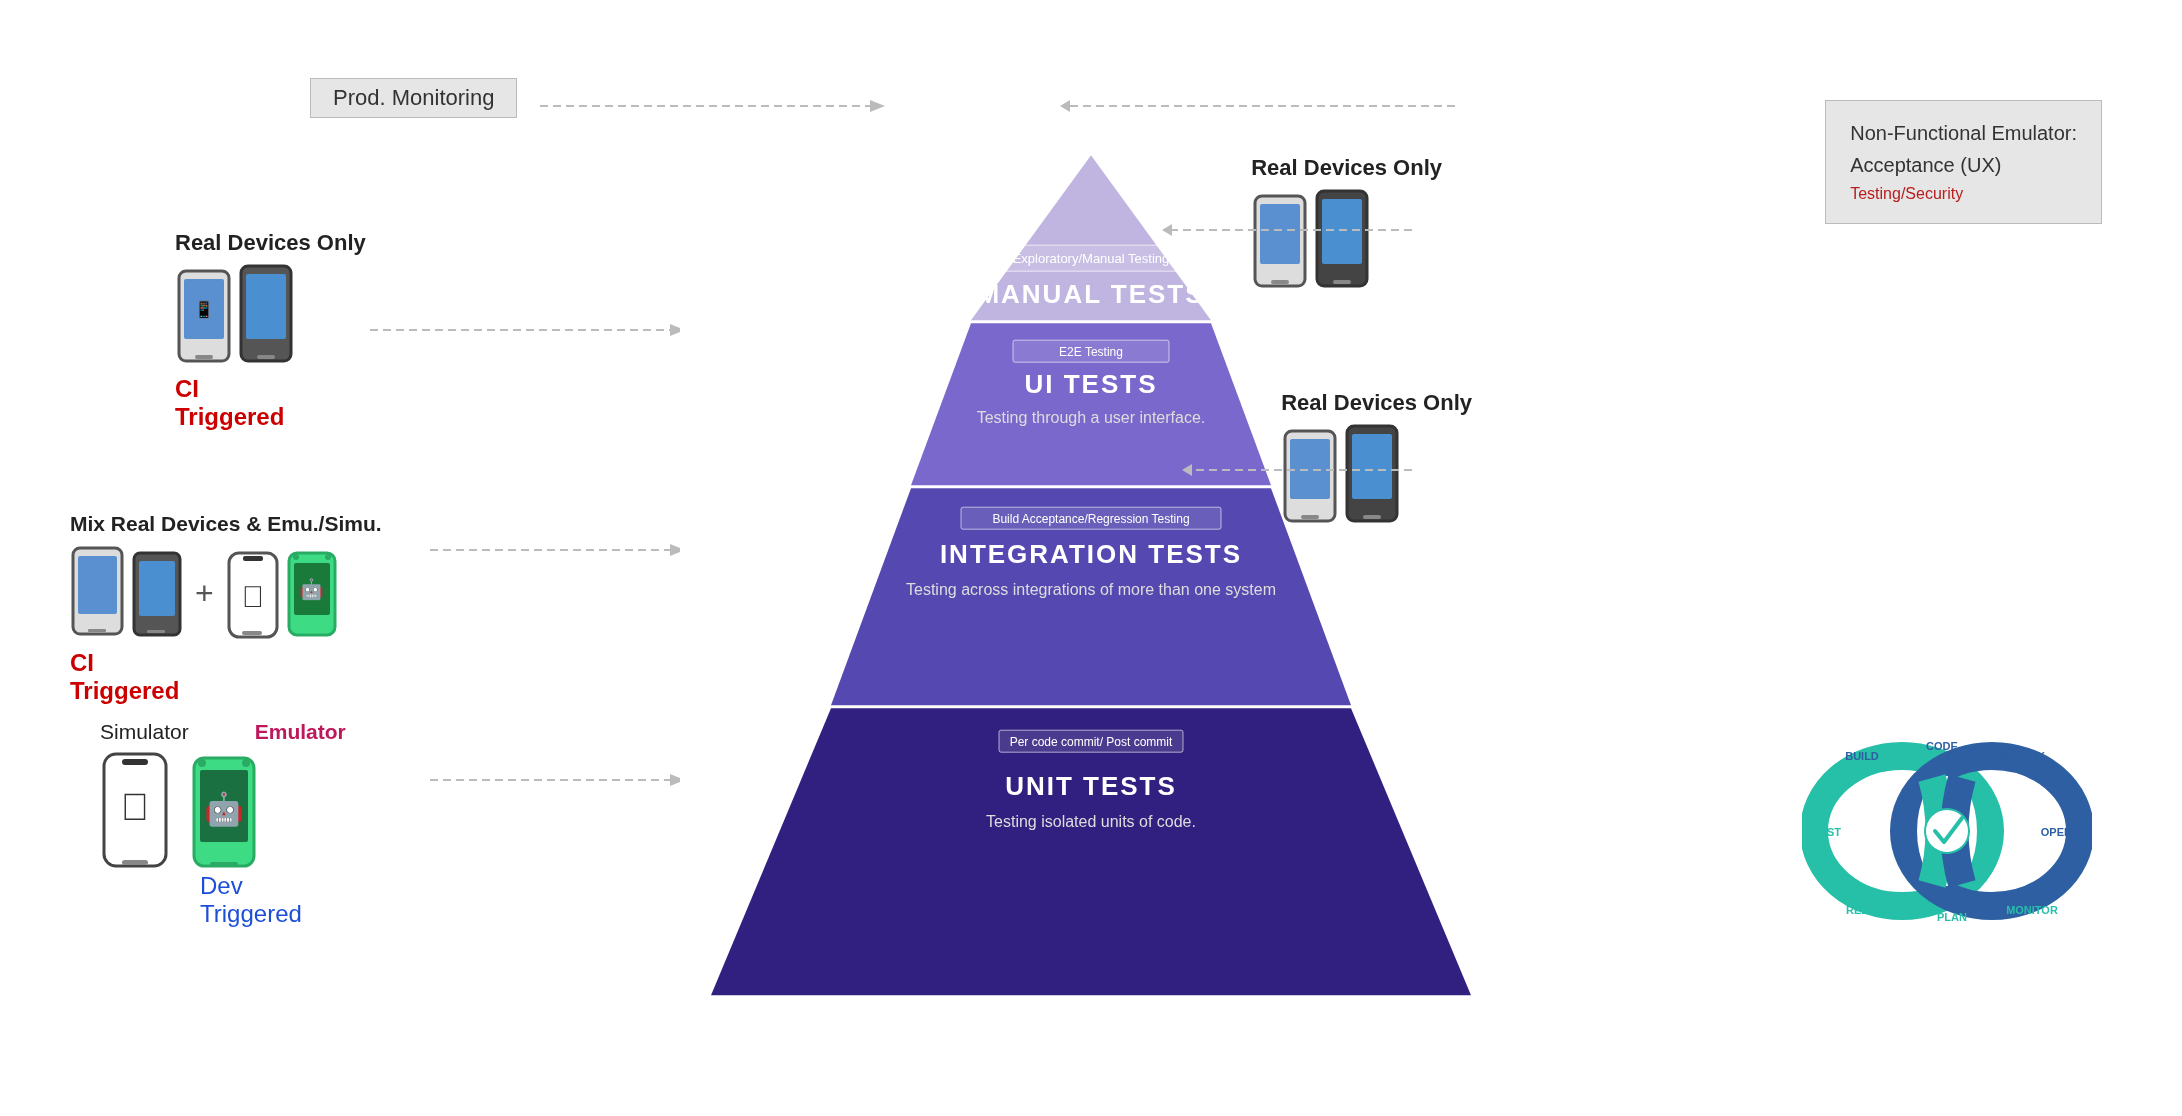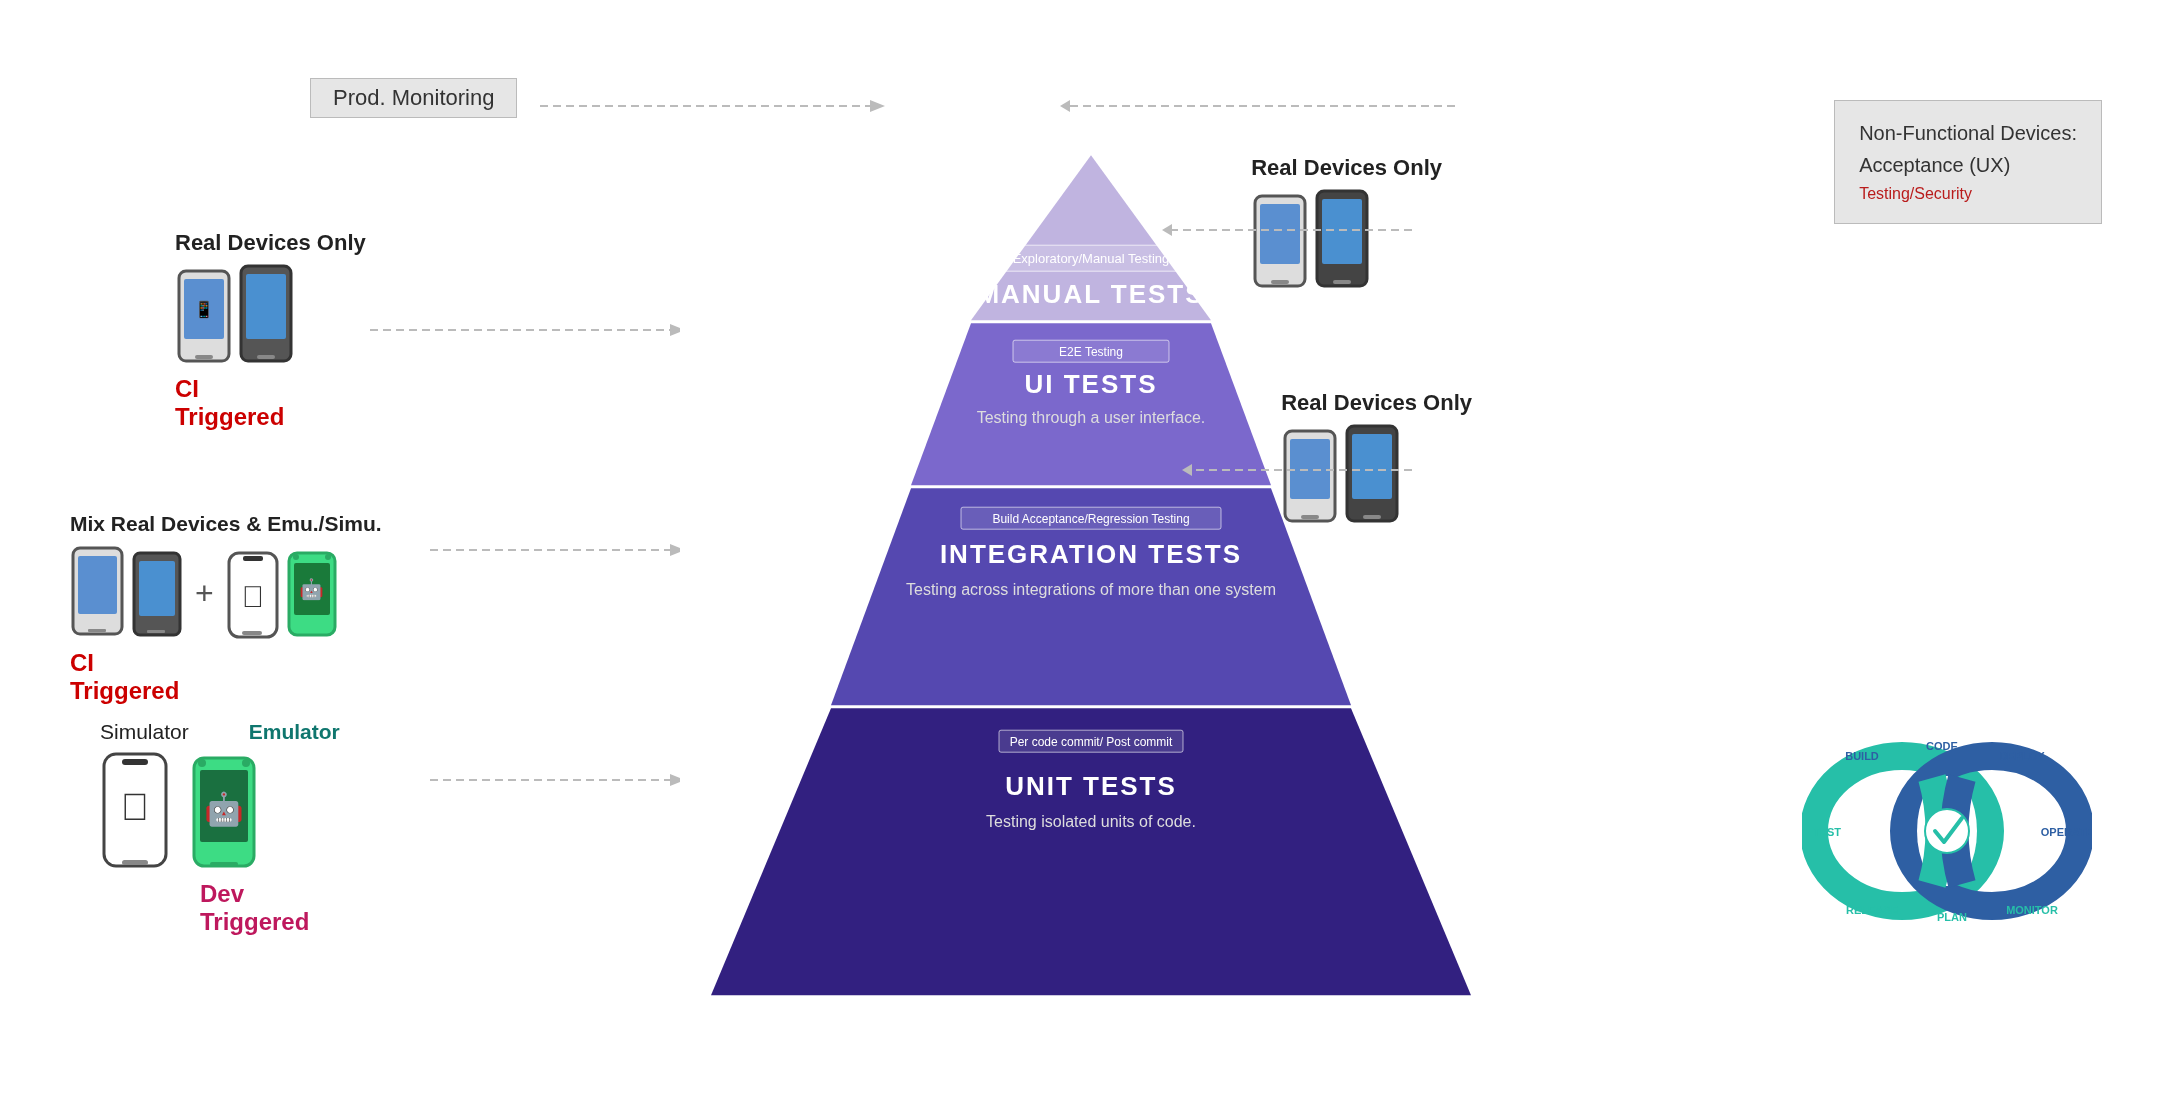--- a/index.html
+++ b/index.html
@@ -59,21 +59,21 @@
   <div style="position:absolute; left:310px; top:78px; background:#e6e6e6; border:1.5px solid #bbb; padding:6px 22px;">
     <span style="font-size:22px; color:#333; font-weight:500;">Prod. Monitoring</span>
   </div>
 
   <svg style="position:absolute; left:530px; top:92px;" width="360" height="30">
     <line x1="10" y1="14" x2="340" y2="14" stroke="#bbb" stroke-width="2" stroke-dasharray="8,5"></line>
     <polygon points="340,8 355,14 340,20" fill="#bbb"></polygon>
   </svg>
 
   <div style="position:absolute; right:80px; top:100px; background:#e6e6e6; border:1.5px solid #bbb; padding:16px 24px; max-width:310px; line-height:1.6;">
-    <div style="font-size:20px; color:#333; font-weight:500;">Non-Functional Devices:</div>
+    <div style="font-size:20px; color:#333; font-weight:500;">Non-Functional Emulator:</div>
     <div style="font-size:20px; color:#333;">Acceptance (UX)</div>
     <div style="font-size:16px; color:#b91c1c;">Testing/Security</div>
   </div>
 
   <svg style="position:absolute; left:1060px; top:92px;" width="420" height="30">
     <line x1="10" y1="14" x2="400" y2="14" stroke="#bbb" stroke-width="2" stroke-dasharray="8,5"></line>
     <polygon points="10,8 0,14 10,20" fill="#bbb"></polygon>
   </svg>
 
   <div style="position:absolute; left:175px; top:230px;">
@@ -139,41 +139,41 @@
   </div>
 
   <svg style="position:absolute; left:420px; top:540px;" width="260" height="20">
     <line x1="10" y1="10" x2="250" y2="10" stroke="#bbb" stroke-width="2" stroke-dasharray="8,5"></line>
     <polygon points="250,4 265,10 250,16" fill="#bbb"></polygon>
   </svg>
 
   <div style="position:absolute; left:100px; top:720px;">
     <div style="display:flex; gap:50px; margin-bottom:8px;">
       <div style="font-size:21px; font-weight:normal; color:#222; text-align:center;">Simulator</div>
-      <div style="font-size:21px; font-weight:bold; color:#0f766e; text-align:center; margin-left:10px;">Emulator</div>
+      <div style="font-size:21px; font-weight:bold; color:#be185d; text-align:center; margin-left:16px;">Emulator</div>
     </div>
     <div style="display:flex; align-items:flex-end; gap:20px;">
 
       <svg width="70" height="120" viewBox="0 0 70 120">
         <rect x="4" y="2" width="62" height="112" rx="12" fill="white" stroke="#444" stroke-width="3"></rect>
         <rect x="22" y="7" width="26" height="6" rx="3" fill="#333"></rect>
         <text x="35" y="68" text-anchor="middle" font-size="38" fill="#333"></text>
         <rect x="22" y="108" width="26" height="5" rx="2.5" fill="#888"></rect>
       </svg>
 
       <svg width="68" height="116" viewBox="0 0 68 116">
         <rect x="4" y="2" width="60" height="108" rx="10" fill="#3ddc84" stroke="#2aab64" stroke-width="3"></rect>
         <rect x="10" y="14" width="48" height="72" rx="2" fill="#1a7040"></rect>
         <circle cx="12" cy="7" r="4" fill="#2aab64"></circle>
         <circle cx="56" cy="7" r="4" fill="#2aab64"></circle>
         <text x="34" y="64" text-anchor="middle" font-size="32" fill="white">🤖</text>
         <rect x="20" y="106" width="28" height="4" rx="2" fill="#2aab64"></rect>
       </svg>
     </div>
-    <div style="font-size:24px; font-weight:bold; color:#be185d; margin-top:8px; white-space:pre-line; margin-left:100px;">Dev
+    <div style="font-size:24px; font-weight:normal; color:#1d4ed8; white-space:pre-line; margin-left:100px;">Dev
 Triggered</div>
   </div>
 
   <svg style="position:absolute; left:420px; top:770px;" width="260" height="20">
     <line x1="10" y1="10" x2="250" y2="10" stroke="#bbb" stroke-width="2" stroke-dasharray="8,5"></line>
     <polygon points="250,4 265,10 250,16" fill="#bbb"></polygon>
   </svg>
 
   <div style="position:absolute; right:740px; top:155px;">
     <div style="font-size:22px; font-weight:bold; color:#222; margin-bottom:8px;">Real Devices Only</div>

